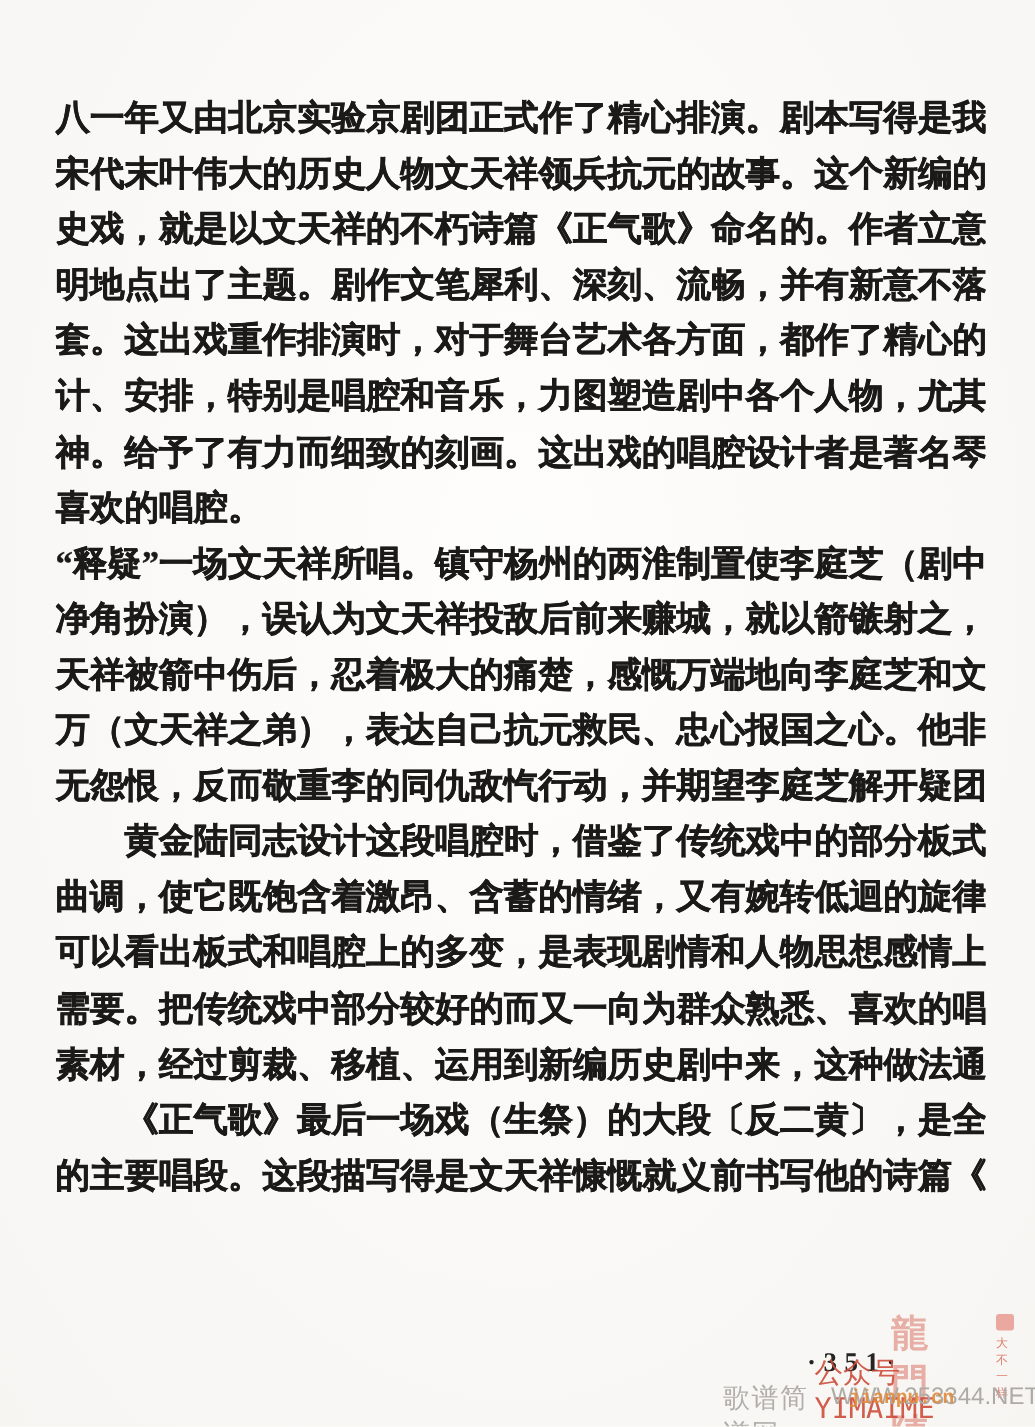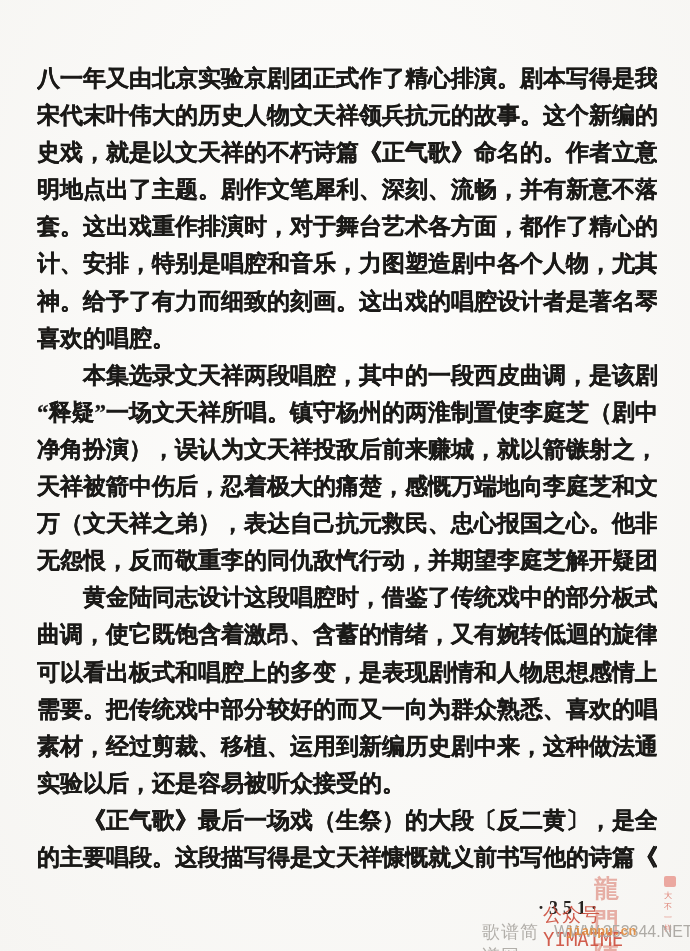--- a/index.html
+++ b/index.html
@@ -139,34 +139,32 @@
         <div class="line">八一年又由北京实验京剧团正式作了精心排演。剧本写得是我国</div>
         <div class="line">宋代末叶伟大的历史人物文天祥领兵抗元的故事。这个新编的历</div>
         <div class="line">史戏，就是以文天祥的不朽诗篇《正气歌》命名的。作者立意鲜</div>
         <div class="line">明地点出了主题。剧作文笔犀利、深刻、流畅，并有新意不落旧</div>
         <div class="line">套。这出戏重作排演时，对于舞台艺术各方面，都作了精心的设</div>
         <div class="line">计、安排，特别是唱腔和音乐，力图塑造剧中各个人物，尤其是</div>
         <div class="line">神。给予了有力而细致的刻画。这出戏的唱腔设计者是著名琴师</div>
         <div class="line last">喜欢的唱腔。</div>
       </div>
       <div class="para">
-        <div class="line indent">本集选录文天祥两段唱腔，其中的一段西皮曲调，是该剧</div>
         <div class="line">“释疑”一场文天祥所唱。镇守杨州的两淮制置使李庭芝（剧中由</div>
         <div class="line">净角扮演），误认为文天祥投敌后前来赚城，就以箭镞射之，文</div>
         <div class="line">天祥被箭中伤后，忍着极大的痛楚，感慨万端地向李庭芝和文季</div>
         <div class="line">万（文天祥之弟），表达自己抗元救民、忠心报国之心。他非但</div>
         <div class="line last">无怨恨，反而敬重李的同仇敌忾行动，并期望李庭芝解开疑团。</div>
       </div>
       <div class="para">
         <div class="line indent">黄金陆同志设计这段唱腔时，借鉴了传统戏中的部分板式和</div>
         <div class="line">曲调，使它既饱含着激昂、含蓄的情绪，又有婉转低迴的旋律。</div>
         <div class="line">可以看出板式和唱腔上的多变，是表现剧情和人物思想感情上的</div>
         <div class="line">需要。把传统戏中部分较好的而又一向为群众熟悉、喜欢的唱腔</div>
         <div class="line">素材，经过剪裁、移植、运用到新编历史剧中来，这种做法通过</div>
-        <div class="line last">实验以后，还是容易被听众接受的。</div>
       </div>
       <div class="para">
         <div class="line indent">《正气歌》最后一场戏（生祭）的大段〔反二黄〕，是全剧</div>
         <div class="line last">的主要唱段。这段描写得是文天祥慷慨就义前书写他的诗篇《正</div>
       </div>
     </div>
 
   <div class="footer">
     <span class="wm-seal"></span>
     <span class="wm-longmenzhen">龍門陣</span>

